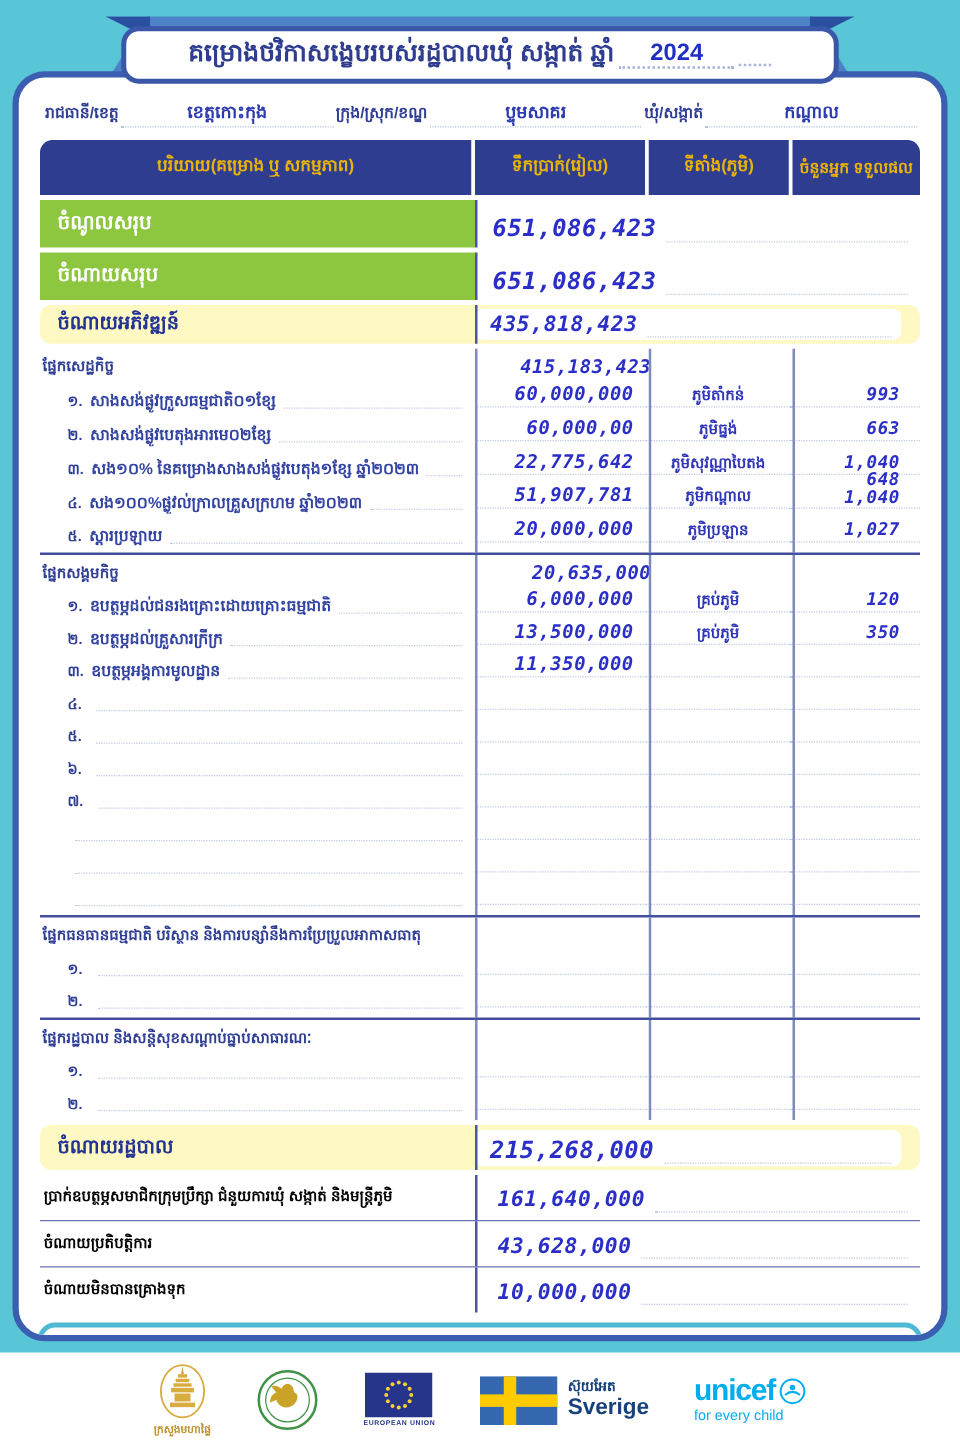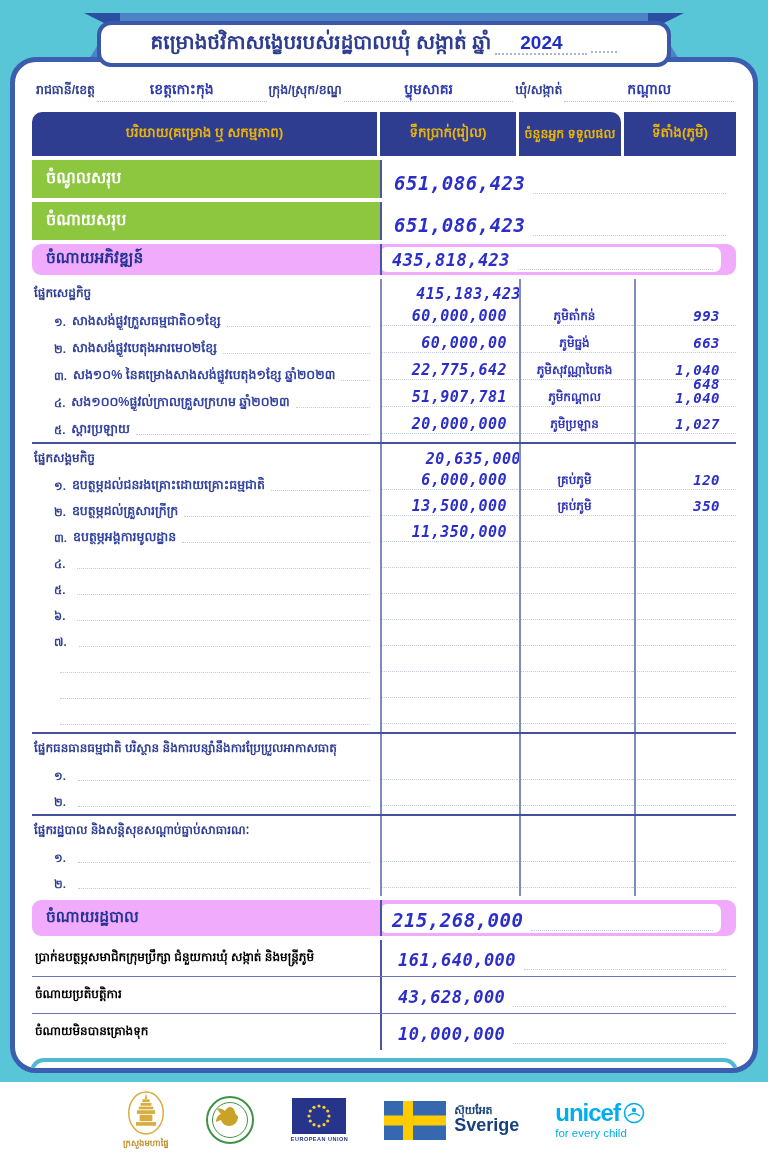--- a/index.html
+++ b/index.html
@@ -48,21 +48,21 @@
   .srow .sval{flex:1;border-left:2px solid #4a55a5;display:flex;align-items:flex-end;
     padding:0 10px 4px 12px;}
   .num{color:#2b2fc7;font-style:italic;font-weight:bold;
        font-family:"DejaVu Sans Mono", monospace;letter-spacing:0.5px;}
   .num-xl{font-size:19px;}
   .num-l{font-size:17px;}
   .num-m{font-size:15px;}
   .num-s{font-size:14px;line-height:1.05;}
   .dots{flex:1;border-bottom:1.5px dotted #c3cbe2;height:4px;margin-left:8px;}
 
-  .band{position:relative;display:flex;align-items:center;height:31px;background:#f0abfc;
+  .band{position:relative;display:flex;align-items:center;height:31px;background:#fef9c3;
     border-radius:9px;margin:4px 0;}
   .band::before{content:"";position:absolute;left:348px;top:0;bottom:0;width:2px;background:#4a55a5;}
   .band .blabel{width:348px;padding-left:14px;font-weight:bold;color:#223394;font-size:15.5px;
     box-sizing:border-box;white-space:nowrap;overflow:hidden;}
   .band .inset{flex:1;height:25px;background:#ffffff;border-radius:7px;margin-right:15px;
     display:flex;align-items:flex-end;padding:0 8px 2px 12px;box-sizing:border-box;}
   .band-big{height:36px;}
   .band-big .inset{height:29px;}
 
   .sec{position:relative;padding:4px 0 4px;}
@@ -138,22 +138,22 @@
       <span class="flabel">ក្រុង/ស្រុក/ខណ្ឌ</span>
       <span class="fslot">ប្ទុមសាគរ</span>
       <span class="flabel">ឃុំ/សង្កាត់</span>
       <span class="fslot">កណ្ដាល</span>
     </div>
 
     <div class="tbl">
       <div class="thead">
         <div class="th th1">បរិយាយ(គម្រោង ឬ សកម្មភាព)</div>
         <div class="th th2">ទឹកប្រាក់(រៀល)</div>
+        <div class="th th3">ទីតាំង(ភូមិ)</div>
         <div class="th th4">ចំនួនអ្នក ទទួលផល</div>
-        <div class="th th3">ទីតាំង(ភូមិ)</div>
       </div>
 
       <div class="srow">
         <div class="slabel">ចំណូលសរុប</div>
         <div class="sval">
           <span class="num num-xl">651,086,423</span>
           <span class="dots"></span>
         </div>
       </div>
 

